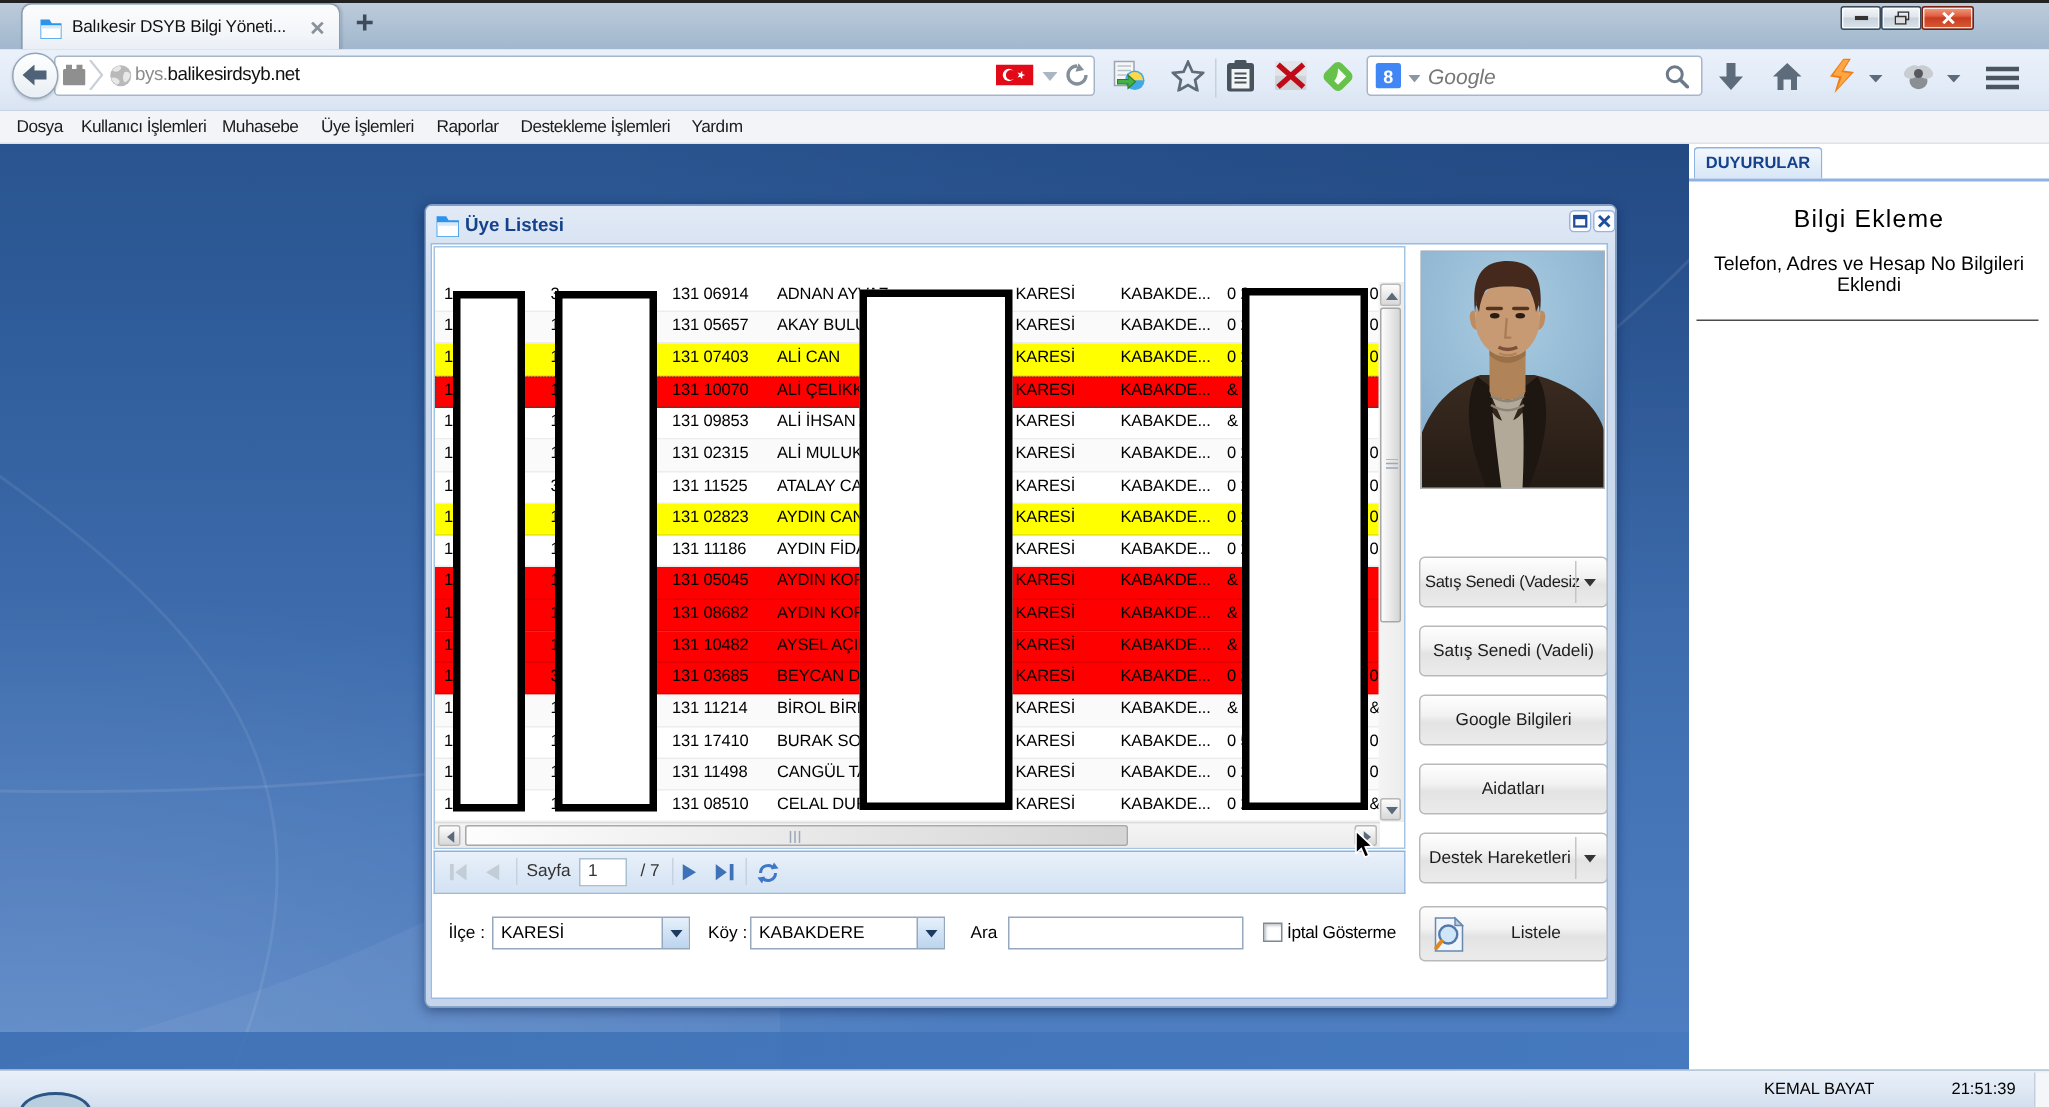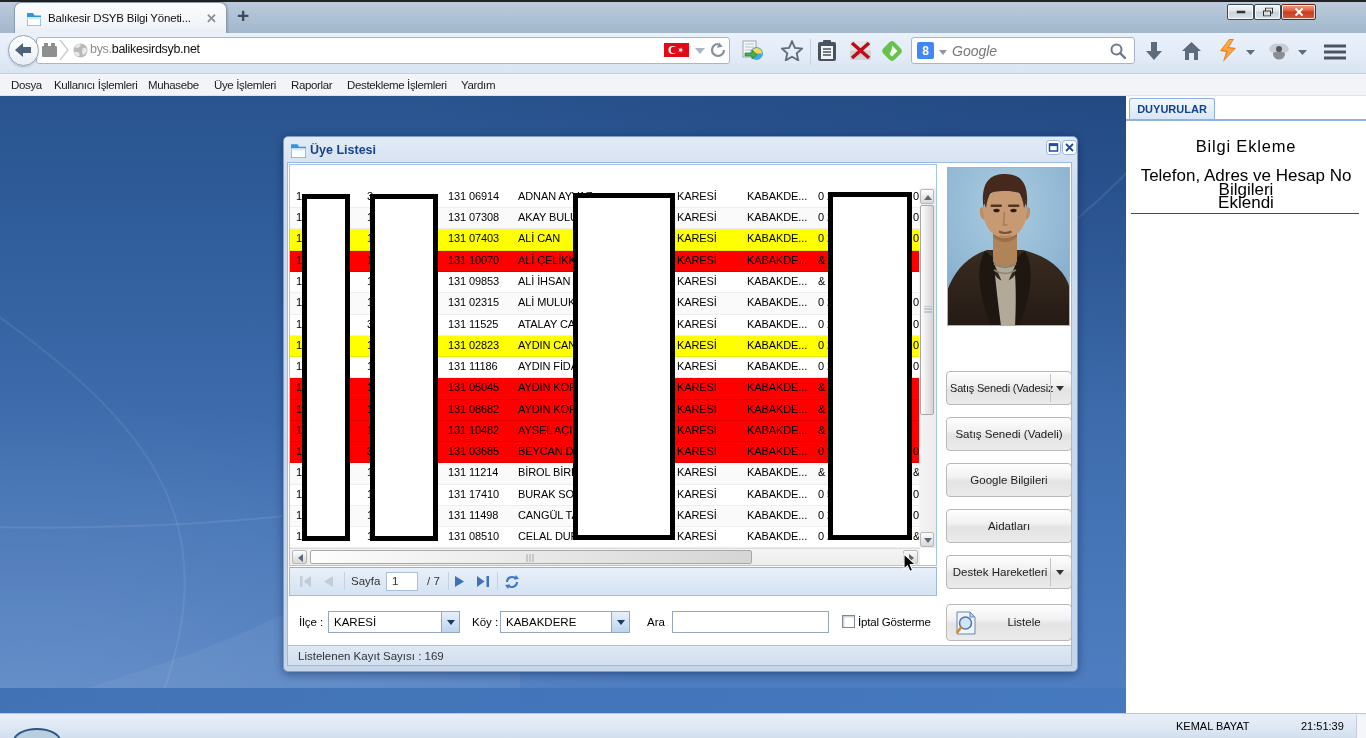--- a/index.html
+++ b/index.html
@@ -27,21 +27,21 @@
 #menubar span{position:absolute;top:5px;font-size:11.5px;letter-spacing:-0.35px;color:#1c1c1c;white-space:nowrap}
 
 #content{left:0;top:96px;width:1366px;height:617px;background:
  radial-gradient(ellipse 1000px 520px at 2% 100%, rgba(255,255,255,.14), rgba(255,255,255,0) 62%),
  radial-gradient(ellipse 1400px 700px at 85% -10%, rgba(0,15,60,.18), rgba(0,0,60,0) 55%),
  linear-gradient(180deg,#29548f 0%,#2f5c9a 20%,#3a68a8 45%,#4574b6 70%,#4f7fc2 100%);}
 #botband{left:0;top:688px;width:1126px;height:25px;background:linear-gradient(90deg,#3a6db2,#4478bd);opacity:.85}
 #rtab{left:3px;top:2px;width:86px;height:21px;background:linear-gradient(180deg,#f2f7fd,#d8e6f6);border:1px solid #8db2e3;border-bottom:none;border-radius:3px 3px 0 0;text-align:center;font-size:11px;font-weight:bold;color:#15428b;line-height:21px}
 #rline{left:0;top:23px;width:240px;height:2px;background:#8db2e3}
 #rh1{left:0;top:41px;width:240px;text-align:center;font-size:16.5px;letter-spacing:0.8px;color:#000}
-#rp1{left:10px;top:73px;width:220px;text-align:center;font-size:17px;color:#000;line-height:13.5px}
+#rp1{left:10px;top:73px;width:220px;text-align:center;font-size:13px;color:#000;line-height:13.5px}
 #rhr{left:5px;top:117px;width:228px;height:1px;background:#4a4a4a}
 
 #statusbar{left:0;top:713px;width:1366px;height:25px;background:linear-gradient(180deg,#e9f0f9 0%,#dde7f3 60%,#d3dfee 100%);border-top:1px solid #b9c9dc;font-size:11.5px;color:#000}
 #statusbar .u{position:absolute;left:1176px;top:6px;font-size:11px}
 #statusbar .t{position:absolute;left:1301px;top:6px;font-size:11px}
 #sbgrip{position:absolute;left:1356px;top:1px;width:10px;height:24px;background:#f4f6f9;border-left:1px solid #c5cfdb}
 #sbellipse{position:absolute;left:13px;top:14px;width:48px;height:26px;border-radius:50%;border:2px solid #2a5585;background:#b9cede}
 
 #win{left:283px;top:136px;width:795px;height:536px;background:linear-gradient(180deg,#e2eaf6 0%,#cedcee 10%,#c5d4e9 100%);border:1px solid #7e9dc4;border-radius:5px;box-shadow:0 2px 8px rgba(0,20,60,.45)}
 #wtitle{position:absolute;left:26px;top:6px;font-size:12.5px;font-weight:bold;color:#15428b}
@@ -255,21 +255,21 @@
             <span style="left:158px">131 06914</span>
             <span style="left:228px">ADNAN AYVAZ</span>
             <span style="left:387px">KARESİ</span>
             <span style="left:457px">KABAKDE...</span>
             <span style="left:528px">0 2</span>
             <span style="left:623px;width:8px;overflow:hidden">0 5</span>
           </div>
       <div class="grow alt" style="top:43px;height:21px">
             <span style="left:6px">1</span>
             <span style="left:77px">1</span>
-            <span style="left:158px">131 07308</span>
+            <span style="left:158px">131 05657</span>
             <span style="left:228px">AKAY BULUT</span>
             <span style="left:387px">KARESİ</span>
             <span style="left:457px">KABAKDE...</span>
             <span style="left:528px">0 2</span>
             <span style="left:623px;width:8px;overflow:hidden">0 5</span>
           </div>
       <div class="grow yellow" style="top:64px;height:22px">
             <span style="left:6px">1</span>
             <span style="left:77px">1</span>
             <span style="left:158px">131 07403</span>
@@ -491,23 +491,20 @@
       <span class="flabel" style="left:184px;top:5px">Köy :</span>
       <div class="combo" style="left:212px;top:0;width:130px">
           <span class="ctext">KABAKDERE</span>
           <div class="ctrig"></div>
         </div>
       <span class="flabel" style="left:359px;top:5px">Ara</span>
       <div id="arainput"></div>
       <div id="chk"></div>
       <span class="flabel" style="left:570px;top:5px;letter-spacing:-0.2px">İptal Gösterme</span>
     </div>
-    <div id="wstatus">
-        <span style="position:absolute;left:10px;top:4px">Listelenen Kayıt Sayısı : 169</span>
-      </div>
     <div id="photo"><svg width="123" height="159" viewBox="0 0 123 159">
       <defs>
         <radialGradient id="pbg" cx="47%" cy="26%" r="90%">
           <stop offset="0%" stop-color="#a9cce0"></stop>
               <stop offset="55%" stop-color="#92b8d4"></stop>
               <stop offset="100%" stop-color="#7aa2c4"></stop>
         </radialGradient>
         <linearGradient id="jk" x1="0" y1="0" x2="0" y2="1">
           <stop offset="0%" stop-color="#3a2b20"></stop>
               <stop offset="100%" stop-color="#241b15"></stop>

